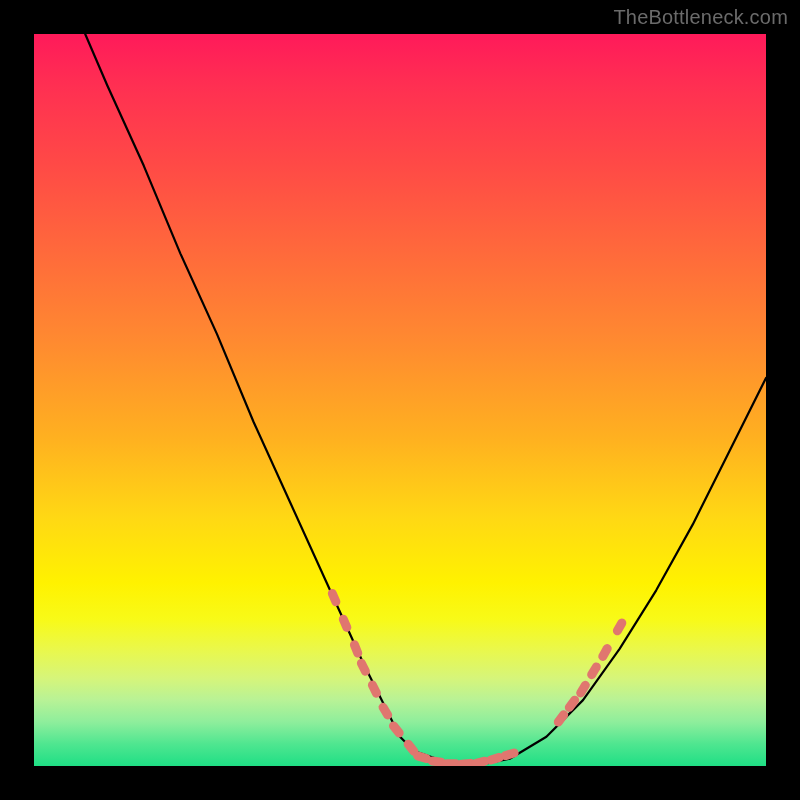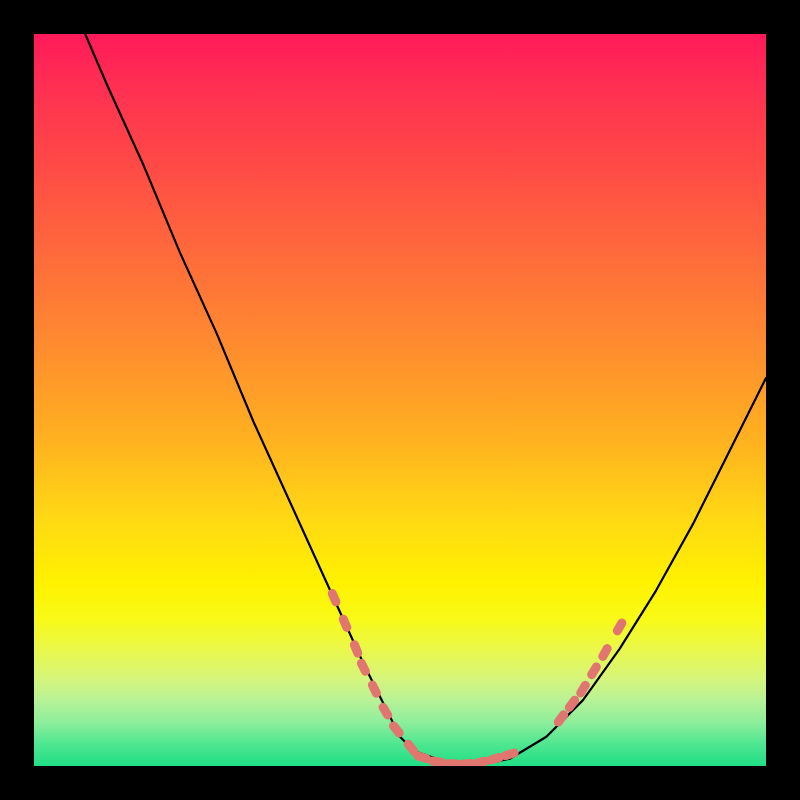--- a/index.html
+++ b/index.html
@@ -55,20 +55,21 @@
     letter-spacing: 0.2px;
     user-select: none;
   }
   svg { display: block; }
 </style>
 </head>
 <body>
 
 <div class="frame">
 
+  <div class="watermark">TheBottleneck.com</div>
 
   <div class="plot">
     <svg id="chart-svg" width="732" height="732" viewBox="0 0 732 732">
         <path d="M51.2 0.0 L73.2 51.2 L109.8 131.8 L146.4 219.6 L183.0 300.1 L219.6 388.0 L256.2 468.5 L292.8 549.0 L329.4 629.5 L351.4 673.4 L366.0 702.7 L380.6 717.4 L402.6 724.7 L424.6 732.0 L439.2 732.0 L475.8 724.7 L512.4 702.7 L549.0 666.1 L585.6 614.9 L622.2 556.3 L658.8 490.4 L695.4 417.2 L732.0 344.0" fill="none" stroke="#000" stroke-width="2.2" stroke-linecap="round" stroke-linejoin="round"></path>
         <g>
           <rect x="-9.0" y="-4.5" width="18" height="9" rx="4.5" ry="4.5" fill="#e0766f" transform="translate(300.1,563.6) rotate(66.8)"></rect>
           <rect x="-9.0" y="-4.5" width="18" height="9" rx="4.5" ry="4.5" fill="#e0766f" transform="translate(311.1,589.3) rotate(66.8)"></rect>
           <rect x="-9.0" y="-4.5" width="18" height="9" rx="4.5" ry="4.5" fill="#e0766f" transform="translate(322.1,614.9) rotate(68.2)"></rect>
           <rect x="-9.0" y="-4.5" width="18" height="9" rx="4.5" ry="4.5" fill="#e0766f" transform="translate(329.4,633.2) rotate(63.4)"></rect>
           <rect x="-9.0" y="-4.5" width="18" height="9" rx="4.5" ry="4.5" fill="#e0766f" transform="translate(340.4,655.1) rotate(63.4)"></rect>

